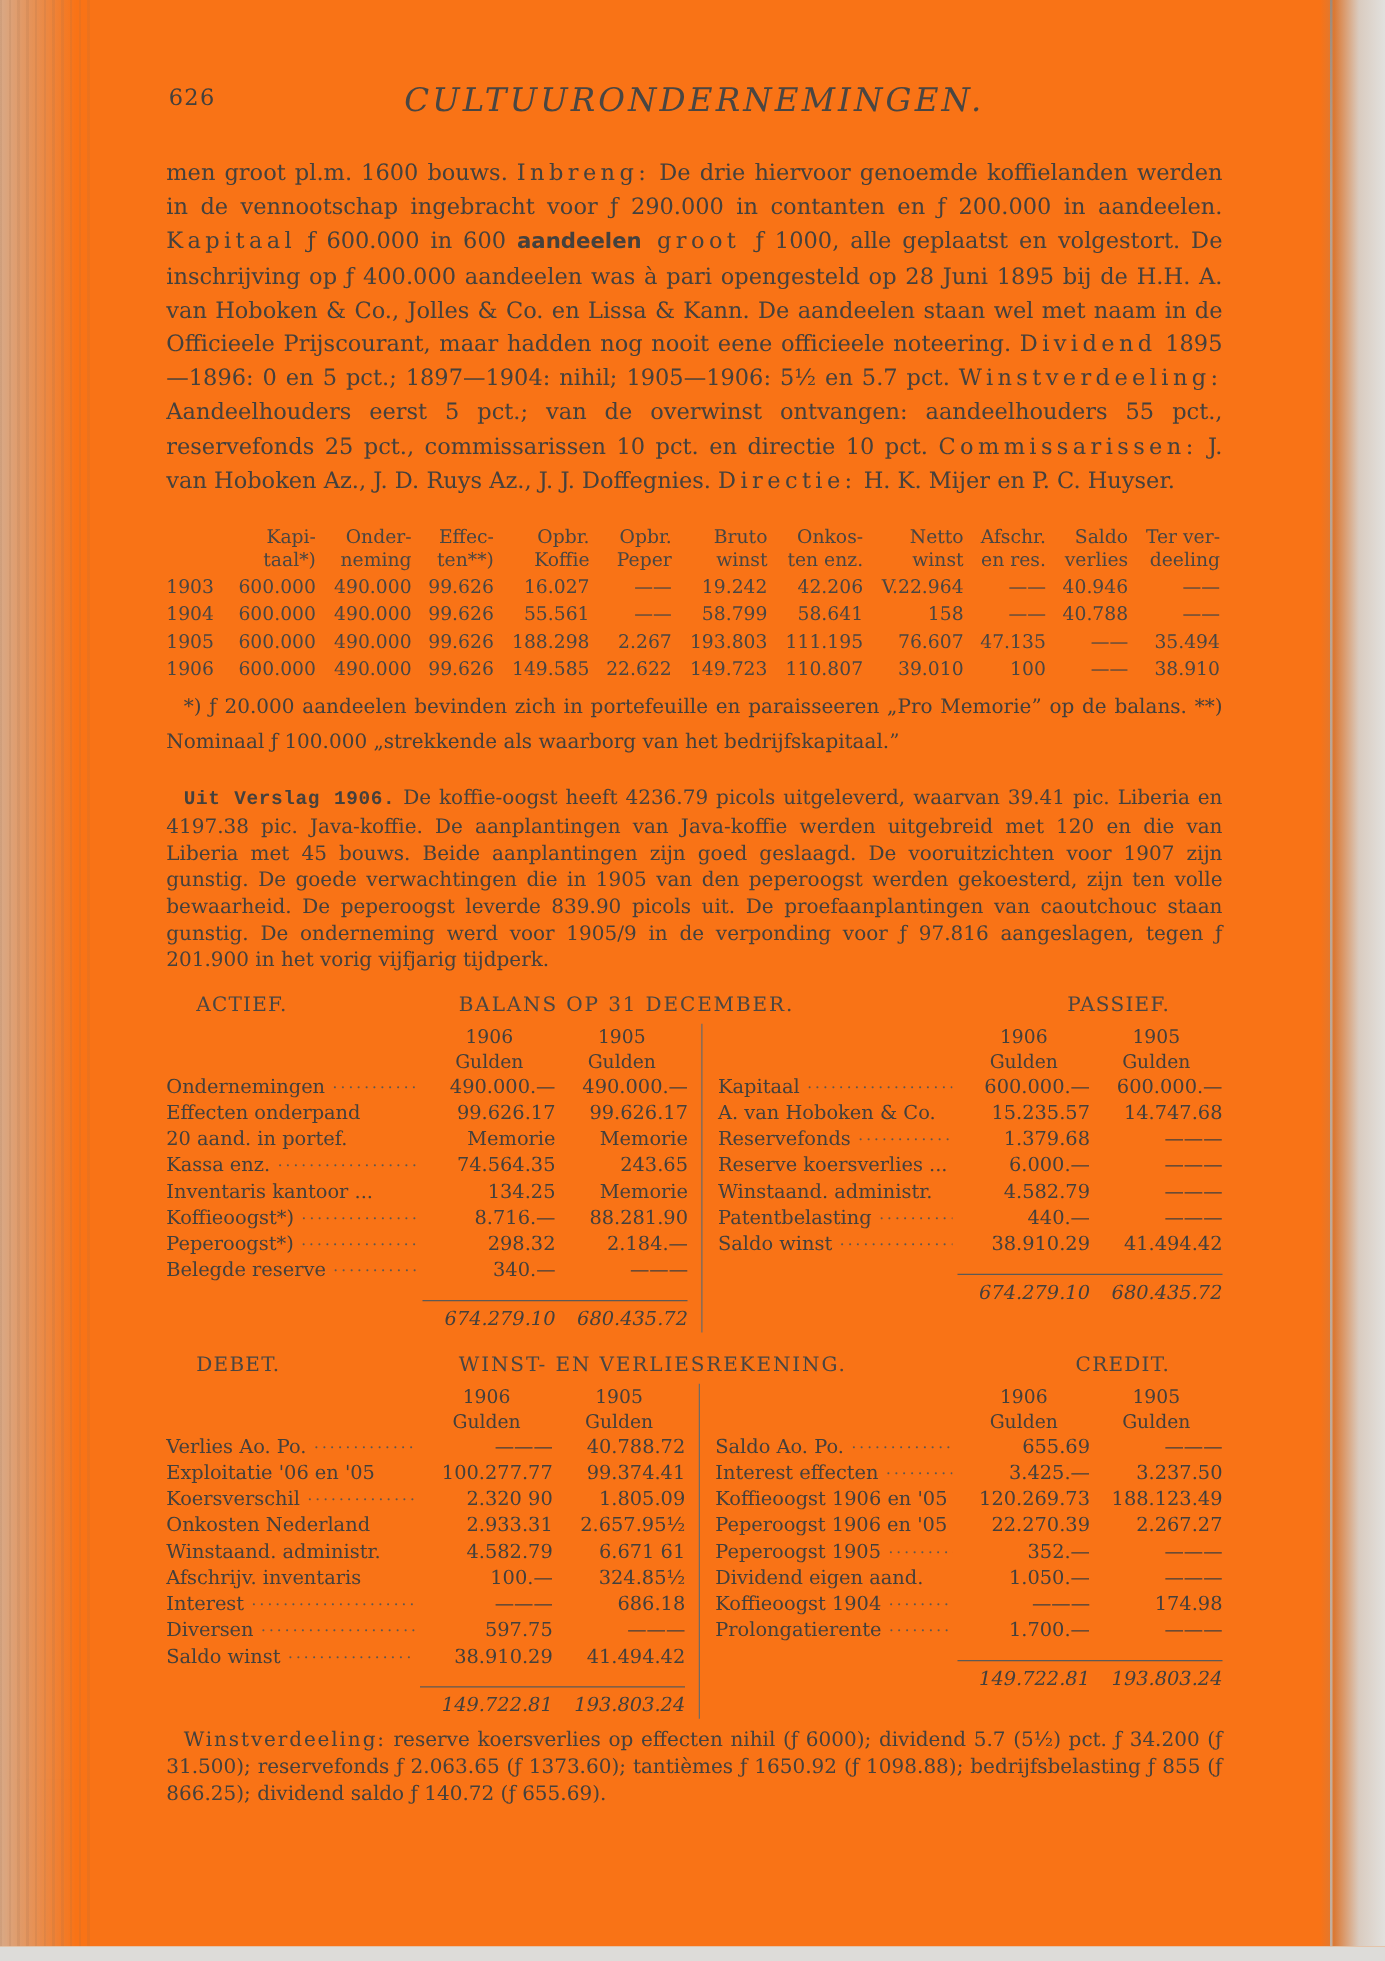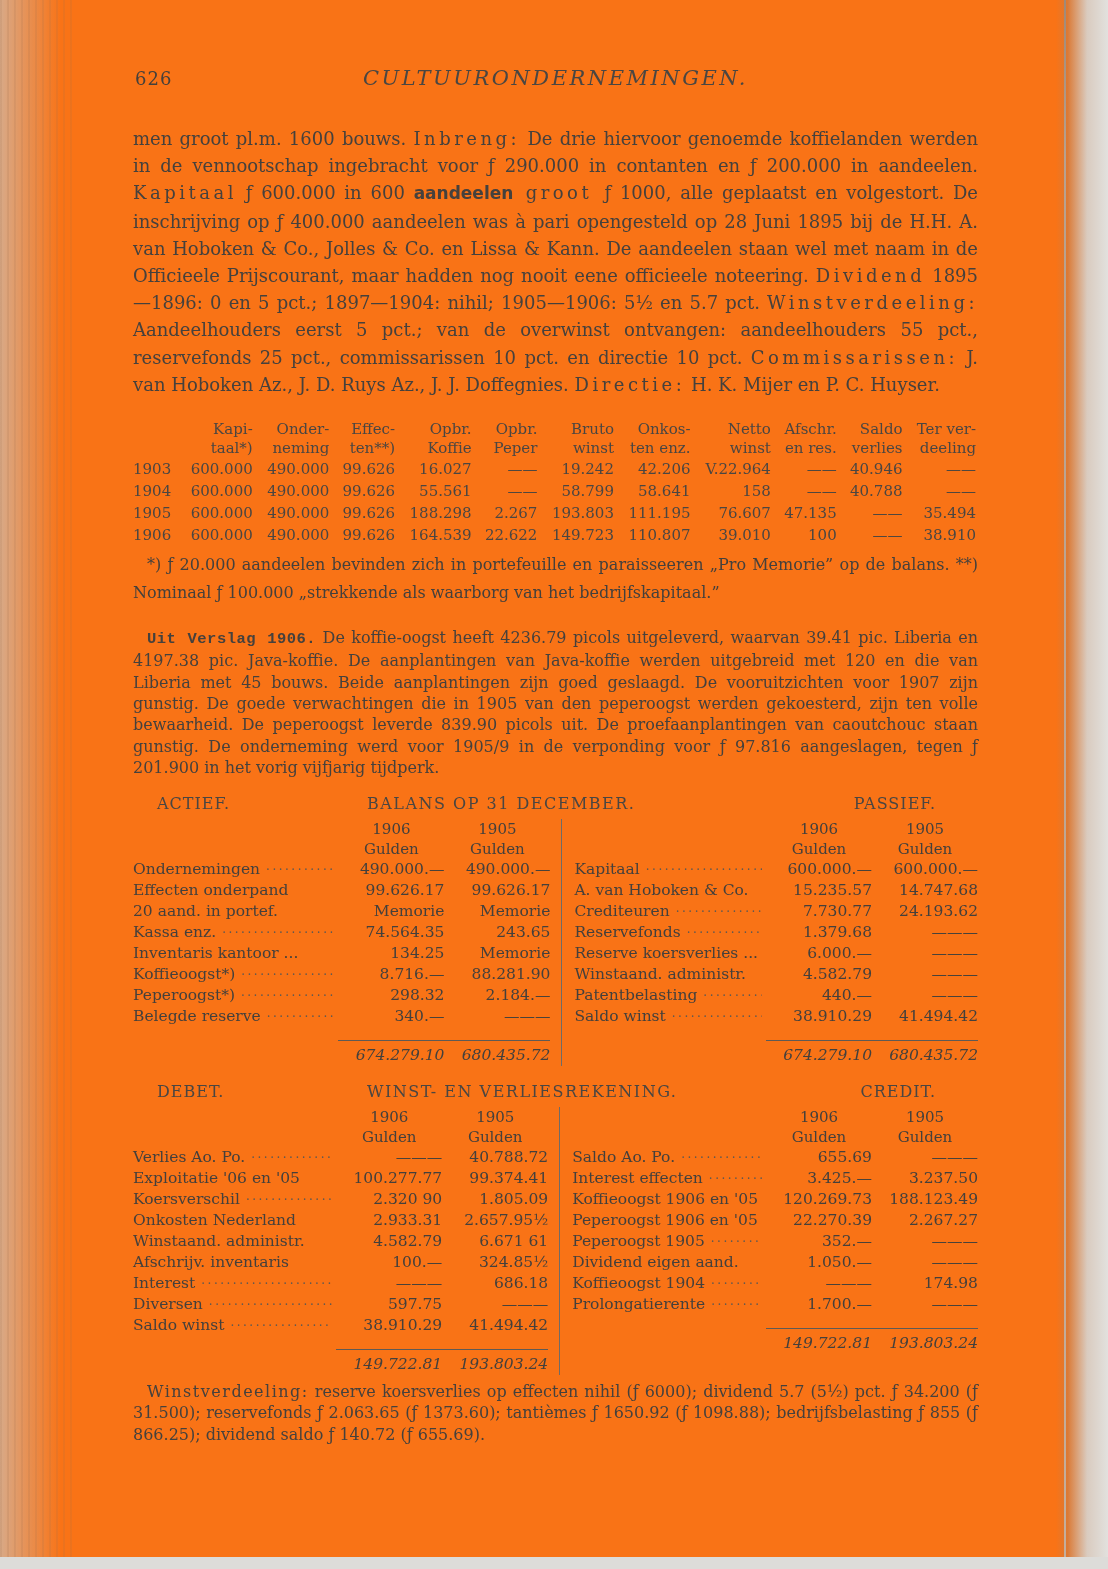--- a/index.html
+++ b/index.html
@@ -30,21 +30,21 @@
     background:linear-gradient(180deg,#8f8d89 0,#aDaBa7 10%,#b5b3af 55%,#bdbbb7 100%);
     opacity:.8;pointer-events:none;
   }
   .content{position:absolute;left:133px;top:0;width:845px;}
 
   
   .pagehead{position:relative;margin-top:66px;height:26px;}
   .pagenum{position:absolute;left:2px;top:2px;font-size:18px;letter-spacing:1px;}
   .booktitle{
     display:block;text-align:center;font-style:italic;
-    font-size:21px;letter-spacing:2.5px;color:#4a4642;
+    font-size:26px;letter-spacing:2.5px;color:#4a4642;
   }
 
   
   .intro{
     margin:33px 0 0 0;text-align:justify;
     font-size:18px;line-height:27.2px;color:#45413d;
   }
   .sp{letter-spacing:3.5px;}
   .bsans{font-family:"DejaVu Sans","Liberation Sans",sans-serif;font-weight:bold;font-size:17px;}
 
@@ -199,21 +199,21 @@
             <td>76.607</td>
             <td>47.135</td>
             <td>——</td>
             <td>35.494</td>
           </tr>
           <tr>
             <td>1906</td>
             <td>600.000</td>
             <td>490.000</td>
             <td>99.626</td>
-            <td>164.539</td>
+            <td>149.585</td>
             <td>22.622</td>
             <td>149.723</td>
             <td>110.807</td>
             <td>39.010</td>
             <td>100</td>
             <td>——</td>
             <td>38.910</td>
           </tr>
       </tbody>
     </table>
@@ -308,26 +308,20 @@
             <span class="v">600.000.—</span>
             <span class="v">600.000.—</span>
           </div>
           <div class="frow">
             <span class="lbl">A. van Hoboken &amp; Co.</span>
             <span class="dots" style="visibility: hidden;"></span>
             <span class="v">15.235.57</span>
             <span class="v">14.747.68</span>
           </div>
           <div class="frow">
-            <span class="lbl">Crediteuren</span>
-            <span class="dots"></span>
-            <span class="v">7.730.77</span>
-            <span class="v">24.193.62</span>
-          </div>
-          <div class="frow">
             <span class="lbl">Reservefonds</span>
             <span class="dots"></span>
             <span class="v">1.379.68</span>
             <span class="v">———</span>
           </div>
           <div class="frow">
             <span class="lbl">Reserve koersverlies ...</span>
             <span class="dots" style="visibility: hidden;"></span>
             <span class="v">6.000.—</span>
             <span class="v">———</span>

